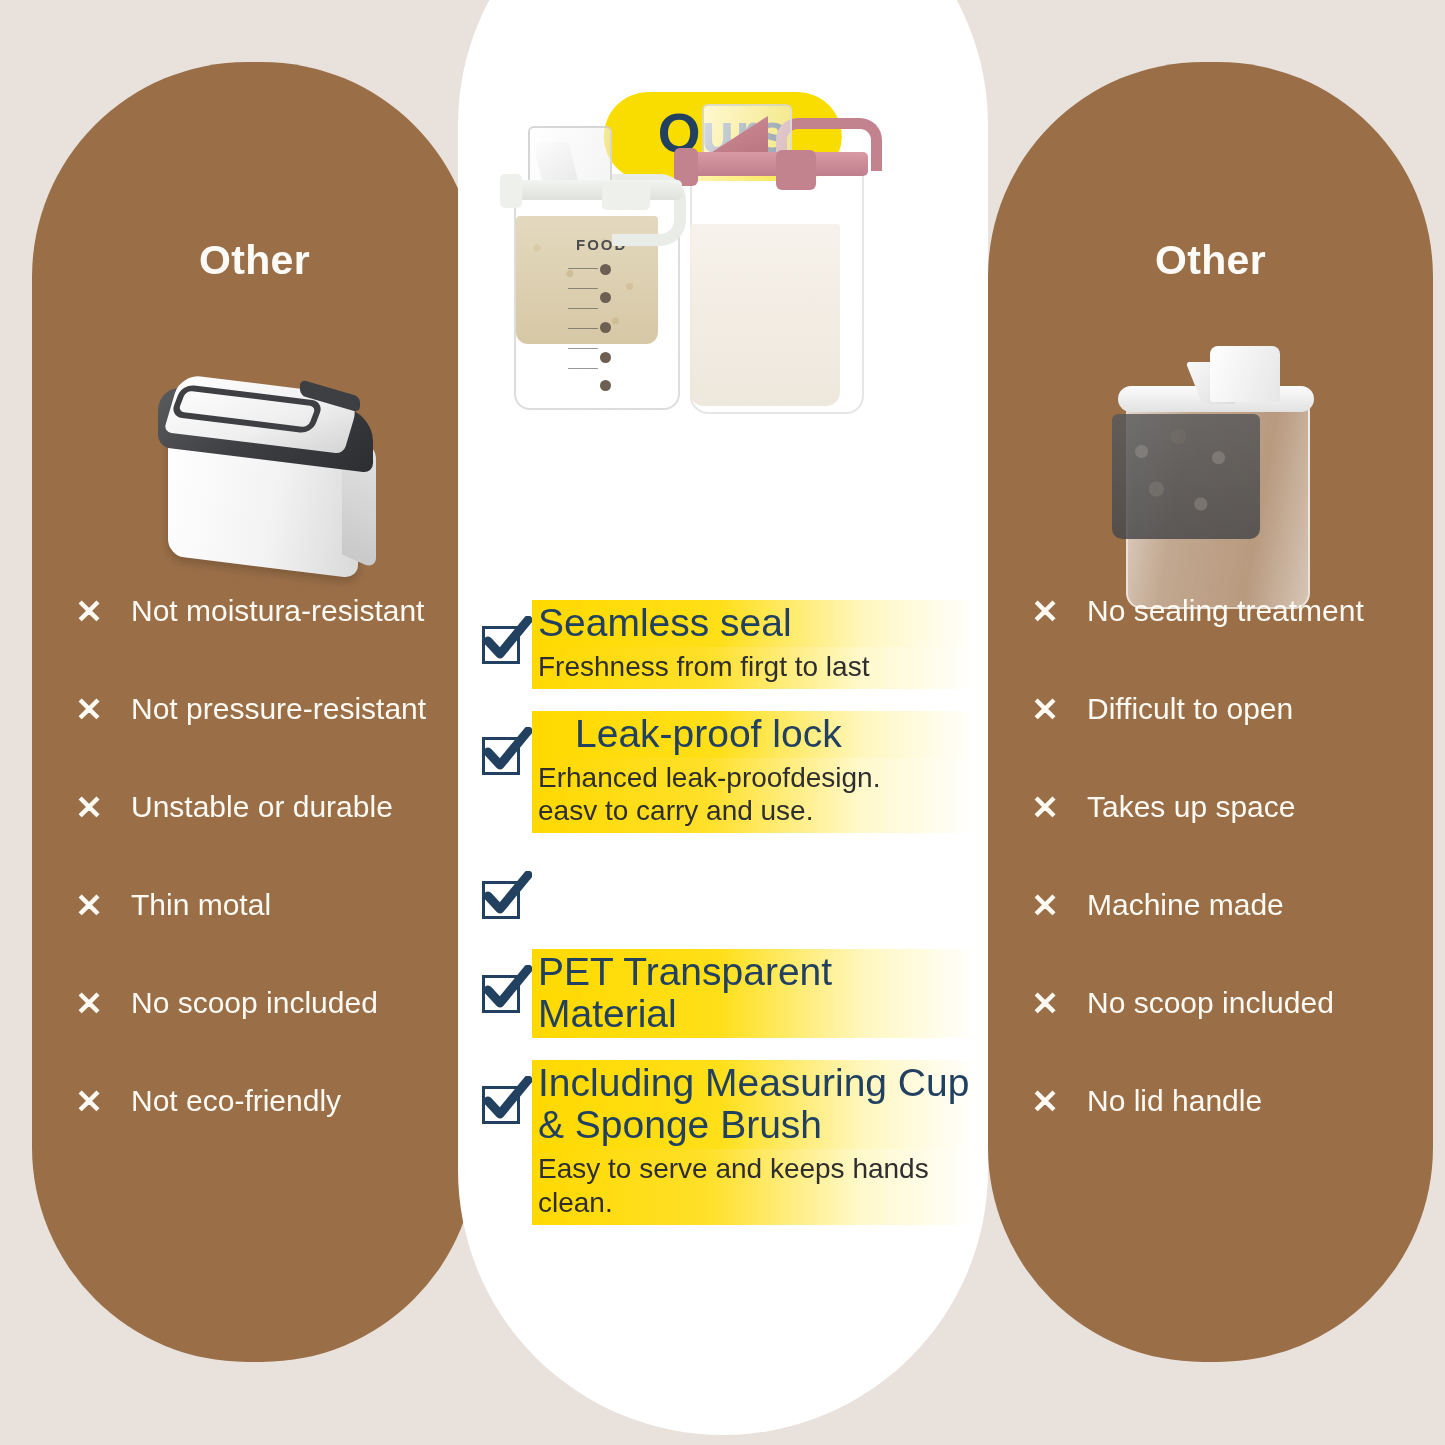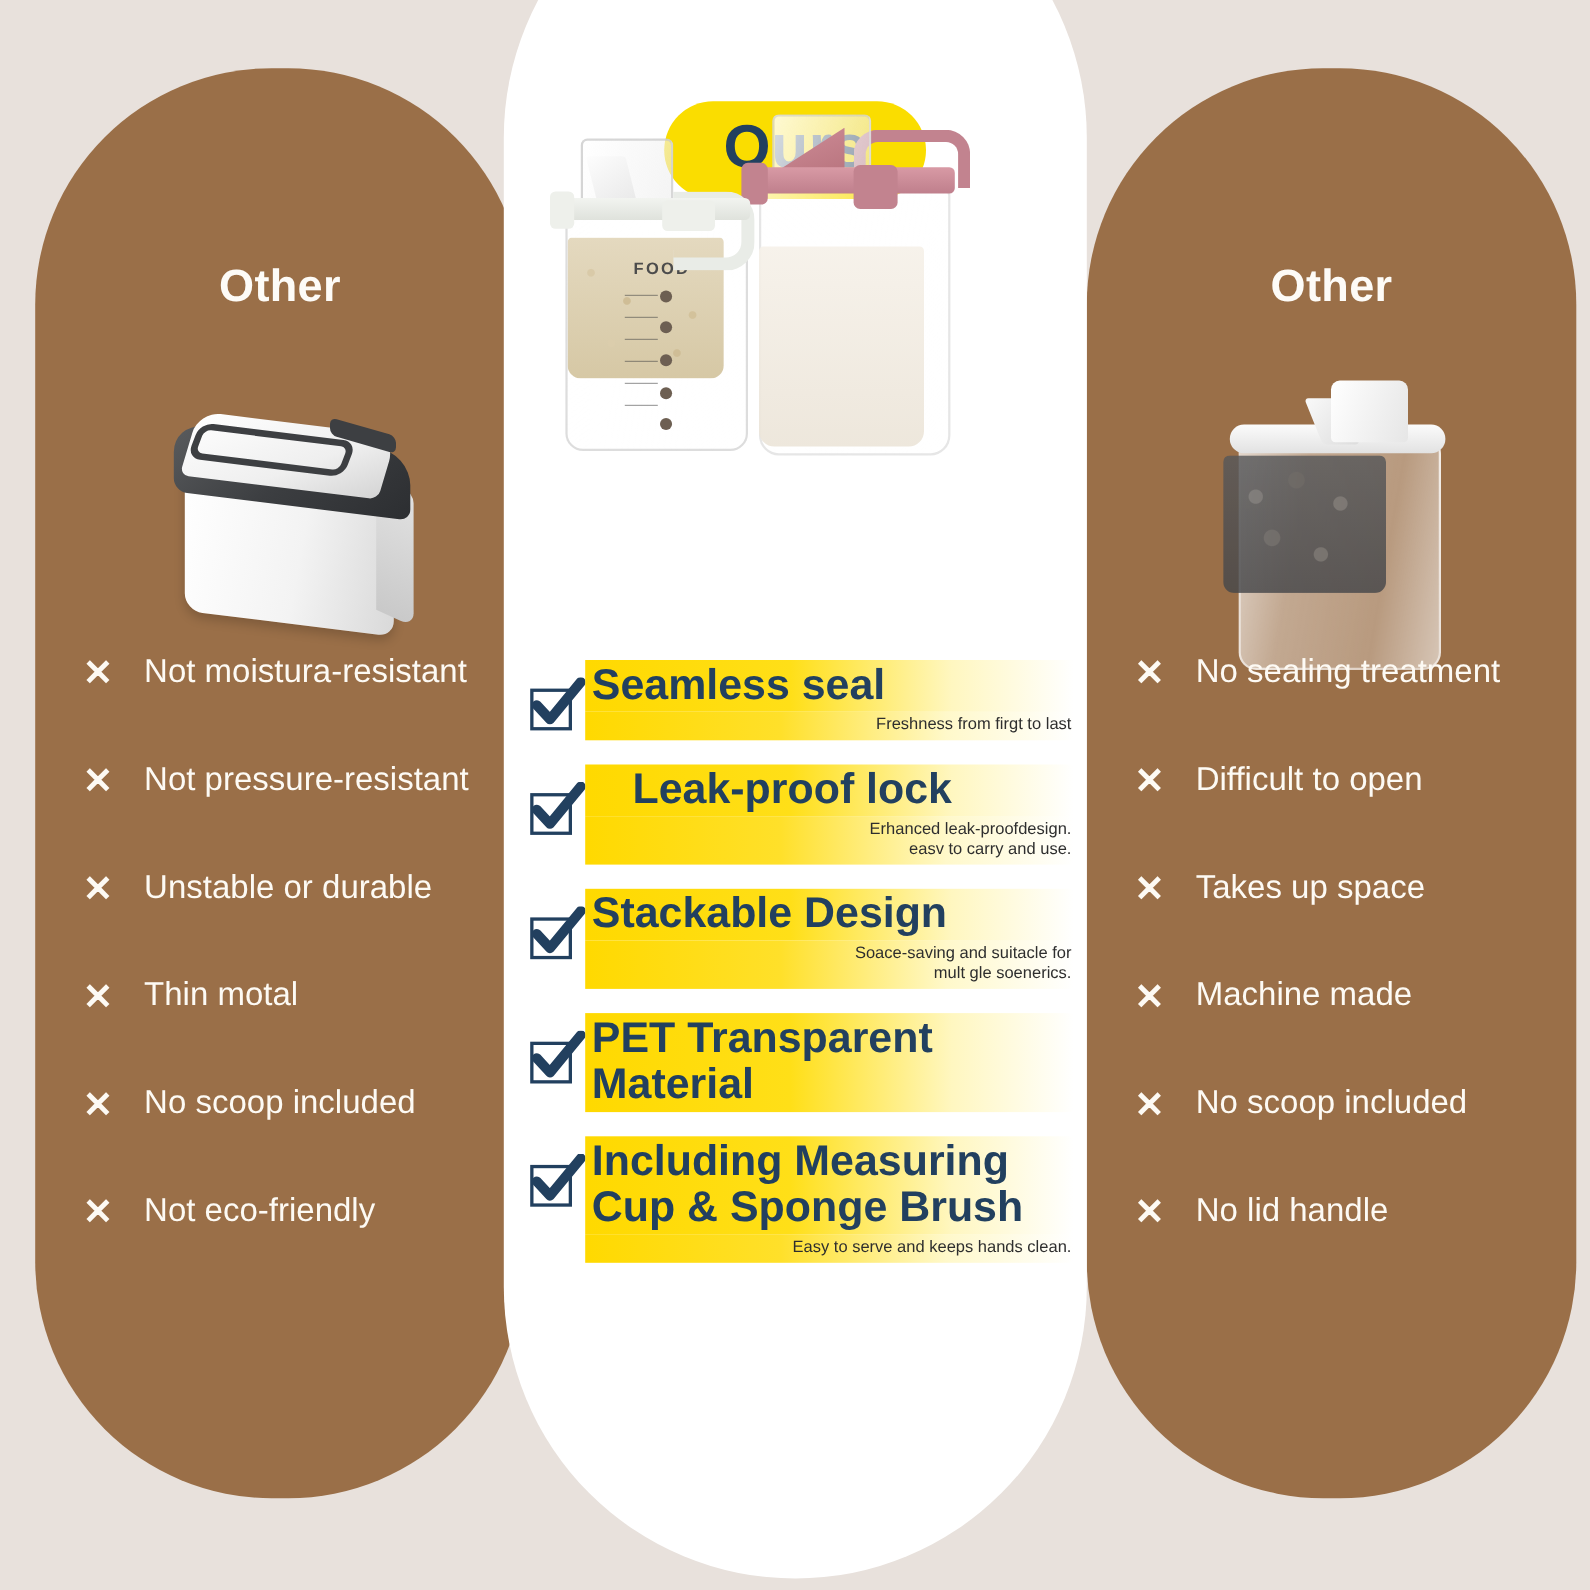--- a/index.html
+++ b/index.html
@@ -433,34 +433,33 @@
     width: 52px;
     height: 50px;
   }
   .feature-text {
     flex: 1;
     min-width: 0;
   }
   .feature-title {
     display: block;
     color: #22405f;
-    font-weight: bold;
+    font-weight: normal;
     font-size: 39px;
     line-height: 1.08;
     padding: 2px 2px 3px 6px;
     background: linear-gradient(90deg,#ffd900 0%,#ffdf18 42%,rgba(255,240,140,.55) 75%,rgba(255,255,255,0) 100%);
   }
   .feature-desc {
     display: block;
     color: #2e2e2e;
-    font-size: 15px;
+    font-size: 28px;
     line-height: 1.2;
     padding: 3px 2px 5px 6px;
     background: linear-gradient(90deg,#ffd900 0%,#ffe02a 40%,rgba(255,242,150,.5) 74%,rgba(255,255,255,0) 100%);
-    text-align: right;
   }
 </style>
 </head>
 <body>
 
 <div class="stage">
 
   <div class="col-other left">
     <div class="other-title">Other</div>
 
@@ -617,25 +616,20 @@
         </span>
       </div>
 
       <div class="feature">
         <span class="check-wrap">
           <span class="check-box"></span>
           <svg class="check-mark" viewBox="0 0 52 50">
             <path d="M8 25 L20 38 L48 4" fill="none" stroke="#22405f" stroke-width="9" stroke-linecap="round" stroke-linejoin="round"></path>
           </svg>
         </span>
-        <span class="feature-text">
-          <span class="feature-title" style="white-space: pre-line;">Stackable Design</span>
-          <span class="feature-desc" style="white-space: pre-line;">Soace-saving and suitacle for
-mult gle soenerics.</span>
-        </span>
       </div>
 
       <div class="feature">
         <span class="check-wrap">
           <span class="check-box"></span>
           <svg class="check-mark" viewBox="0 0 52 50">
             <path d="M8 25 L20 38 L48 4" fill="none" stroke="#22405f" stroke-width="9" stroke-linecap="round" stroke-linejoin="round"></path>
           </svg>
         </span>
         <span class="feature-text">

